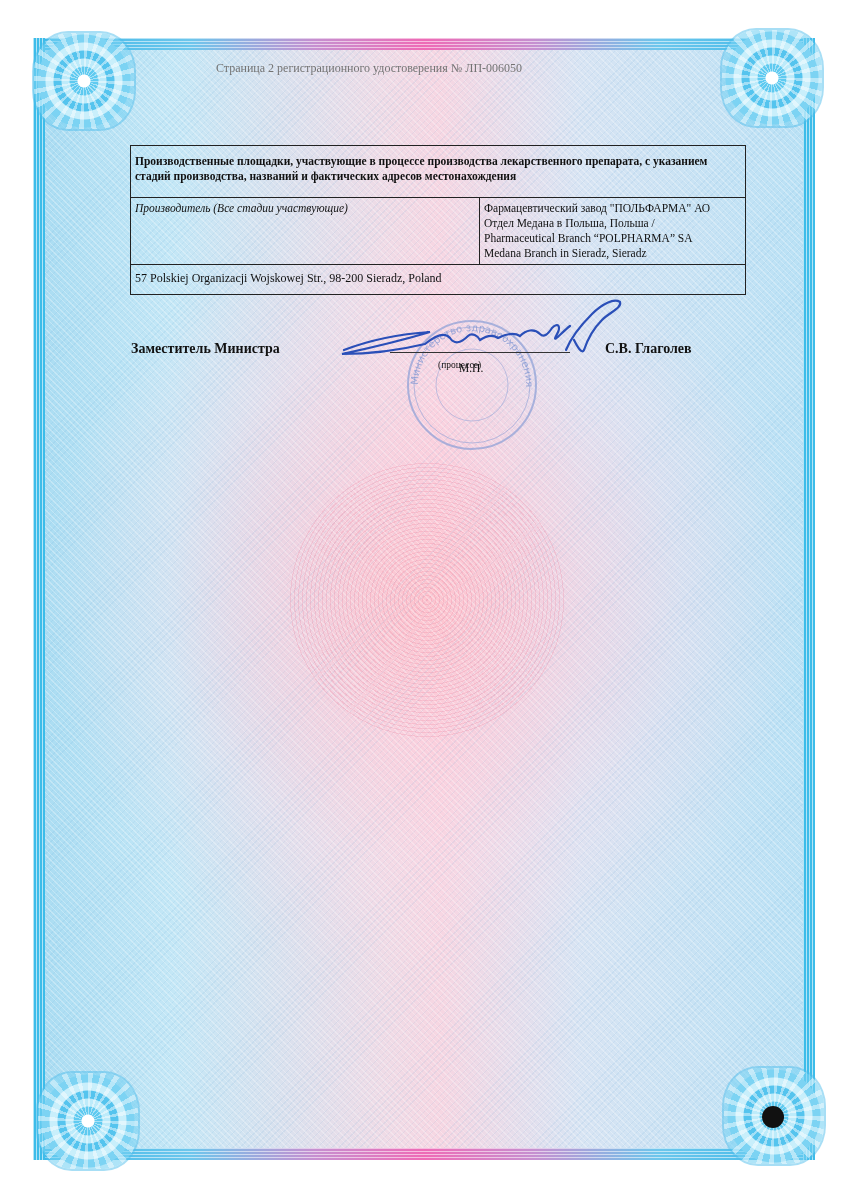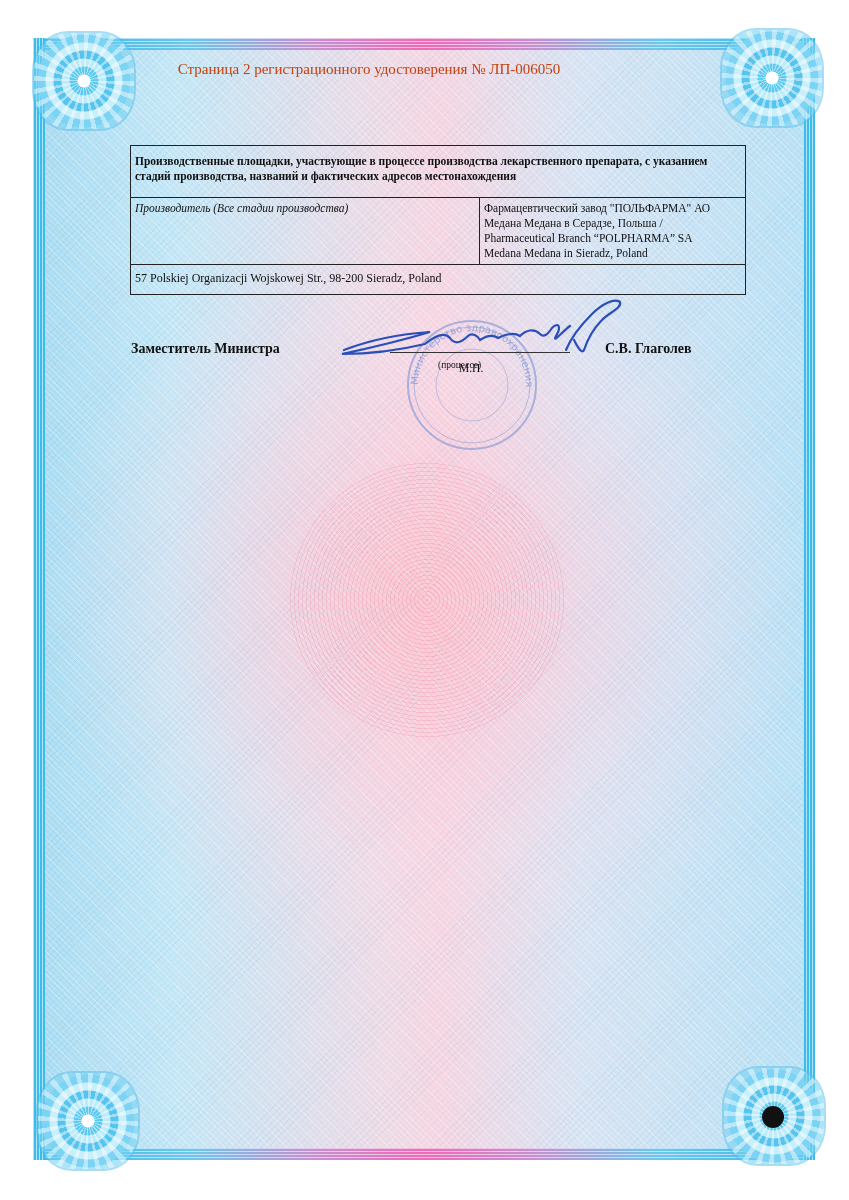--- a/index.html
+++ b/index.html
@@ -66,21 +66,21 @@
     .corner.bl { left: 38px; top: 1073px; }
     .corner.br { left: 724px; top: 1068px; }
     .punch-hole {
       position: absolute; left: 762px; top: 1106px; width: 22px; height: 22px; border-radius: 50%;
       background: #111;
     }
 
     
     .page-header {
       position: absolute; left: 0; width: 738px; top: 61px; text-align: center;
-      font-size: 15px; color: #c2410c;
+      font-size: 12px; color: #737373;
     }
 
     
     .sites-table {
       position: absolute; left: 130px; top: 145px; width: 616px;
       border-collapse: collapse; font-size: 11.5px; line-height: 15px;
     }
     .sites-table td { border: 1px solid #222; vertical-align: top; padding: 3px 4px; }
     .sites-table .heading-cell { font-weight: bold; height: 40px; padding-top: 8px; }
     .sites-table .role-cell { font-style: italic; width: 340px; height: 56px; }
@@ -128,26 +128,26 @@
 <div class="punch-hole"></div>
 
 <div class="page-header">Страница 2 регистрационного удостоверения № ЛП-006050</div>
 
 <table class="sites-table">
   <tbody>
       <tr>
     <td class="heading-cell" colspan="2">Производственные площадки, участвующие в процессе производства лекарственного препарата, с указанием стадий производства, названий и фактических адресов местонахождения</td>
   </tr>
   <tr>
-    <td class="role-cell">Производитель (Все стадии производства)</td>
+    <td class="role-cell">Производитель (Все стадии участвующие)</td>
     <td class="name-cell">
       <div>Фармацевтический завод "ПОЛЬФАРМА" АО</div>
-      <div>Медана Медана в Серадзе, Польша /</div>
+      <div>Отдел Медана в Польша, Польша /</div>
       <div>Pharmaceutical Branch “POLPHARMA” SA</div>
-      <div>Medana Medana in Sieradz, Poland</div>
+      <div>Medana Branch in Sieradz, Sieradz</div>
     </td>
   </tr>
   <tr>
     <td class="address-cell" colspan="2">57 Polskiej Organizacji Wojskowej Str., 98-200 Sieradz, Poland</td>
   </tr>
 </tbody>
   </table>
 
 <svg class="stamp" viewBox="0 0 140 170">
   <circle cx="70" cy="85" r="64" fill="none" stroke="#8a9ed6" stroke-width="2" opacity="0.7"></circle>

